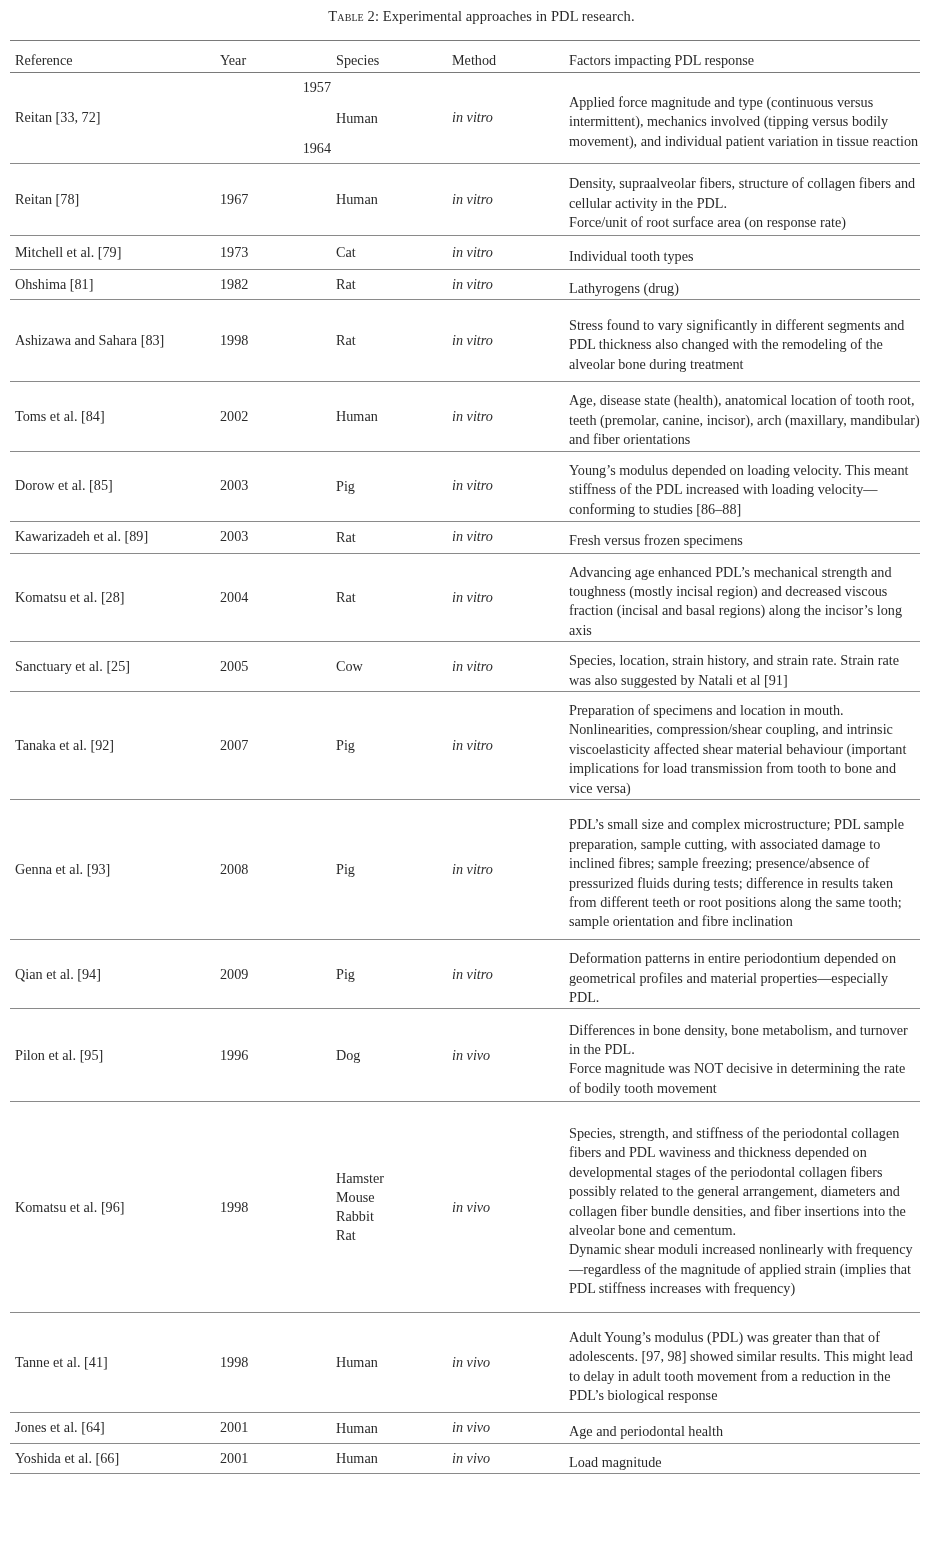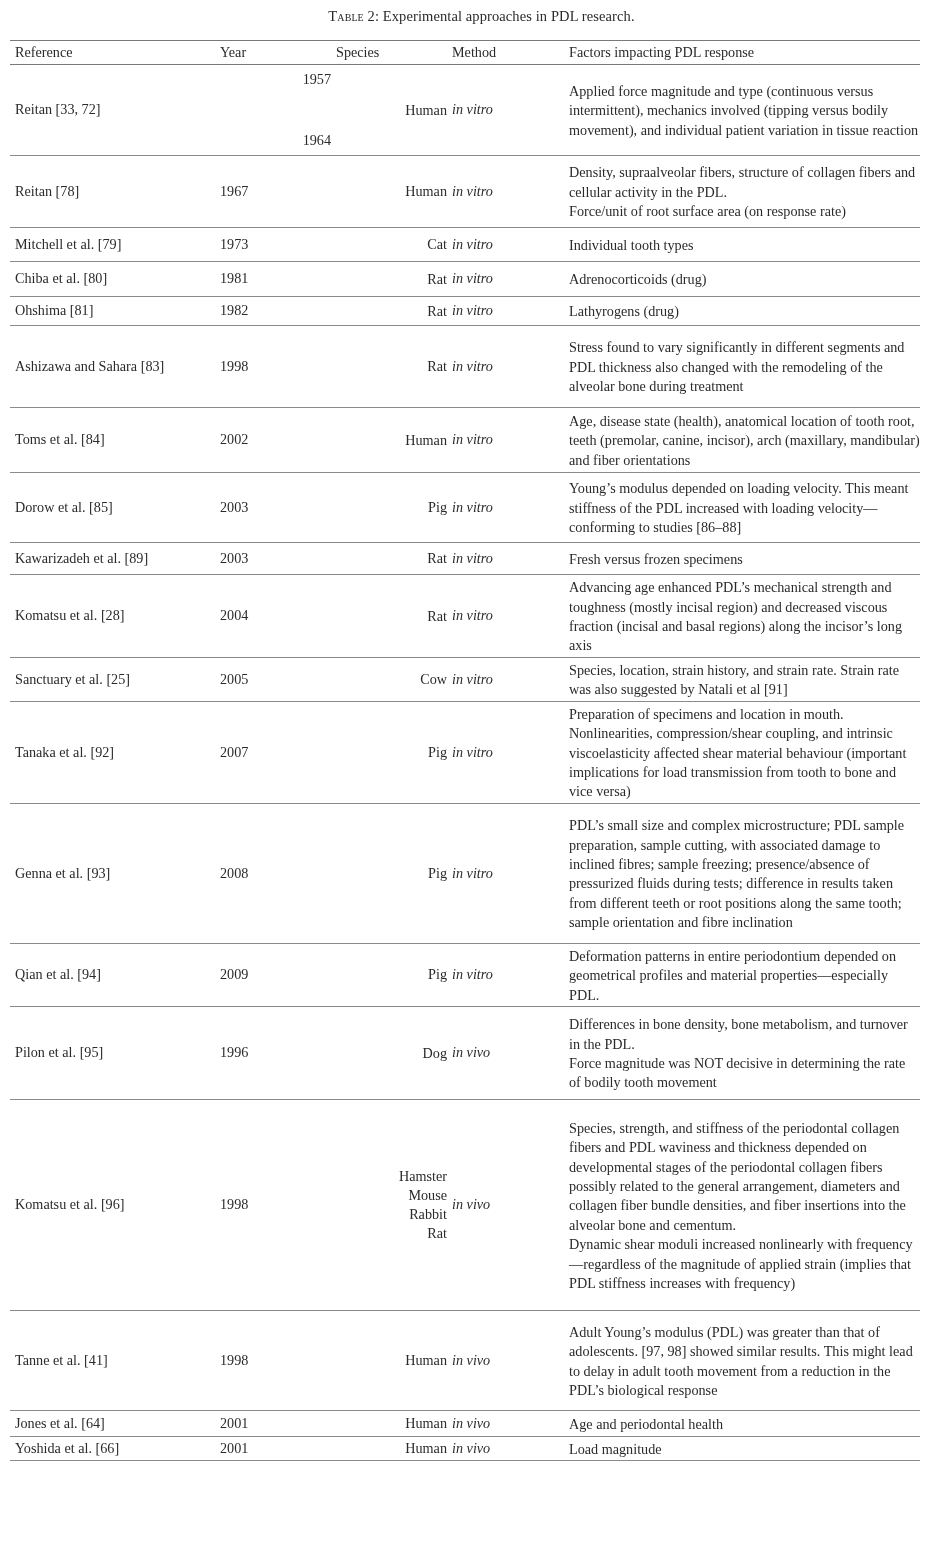--- a/index.html
+++ b/index.html
@@ -18,31 +18,31 @@
     position: absolute; top: 40px; left: 10px; width: 910px;
     border-collapse: collapse; table-layout: fixed;
   }
   col.c-ref { width: 205px; }
   col.c-year { width: 116px; }
   col.c-species { width: 116px; }
   col.c-method { width: 117px; }
   col.c-factors { width: 356px; }
   thead tr { border-top: 1.5px solid #7a7a7a; border-bottom: 1.5px solid #7a7a7a; }
   th {
-    font-weight: normal; text-align: left; padding: 3px 0 3px 5px; height: 17px;
+    font-weight: normal; text-align: left; padding: 11px 0 3px 5px; height: 17px;
     line-height: 17px; vertical-align: middle; margin-left: 28px;
   }
   tbody tr { border-bottom: 1.5px solid #8a8a8a; }
   td {
     padding: 0 0 0 5px; vertical-align: middle; line-height: 19.4px;
   }
   td.method { font-style: italic; margin-left: 16px; }
-  td.factors { padding-top: 3px; padding-bottom: 1px; }
+  td.factors { padding-top: 9px; padding-bottom: 1px; }
   .multi-year { display: flex; flex-direction: column; justify-content: space-between; height: 80px; text-align: right; }
-  .species-line { display: block; line-height: 19px; text-align: right; }
+  .species-line { display: block; line-height: 19px; }
 </style>
 </head>
 <body>
 
 <div class="caption"><span class="sc">Table 2:</span><span> Experimental approaches in PDL research.</span></div>
 
 <table>
   <colgroup>
     <col class="c-ref">
       <col class="c-year">
@@ -92,31 +92,20 @@
         <td>Mitchell et al. [79]</td>
         <td><span>1973</span></td>
         <td>
           <span class="species-line">Cat</span>
         </td>
         <td class="method">in vitro</td>
         <td class="factors">
           <div>Individual tooth types</div>
         </td>
       </tr>
-      <tr style="height: 35px;">
-        <td>Chiba et al. [80]</td>
-        <td><span>1981</span></td>
-        <td>
-          <span class="species-line">Rat</span>
-        </td>
-        <td class="method">in vitro</td>
-        <td class="factors">
-          <div>Adrenocorticoids (drug)</div>
-        </td>
-      </tr>
       <tr style="height: 29px;">
         <td>Ohshima [81]</td>
         <td><span>1982</span></td>
         <td>
           <span class="species-line">Rat</span>
         </td>
         <td class="method">in vitro</td>
         <td class="factors">
           <div>Lathyrogens (drug)</div>
         </td>

